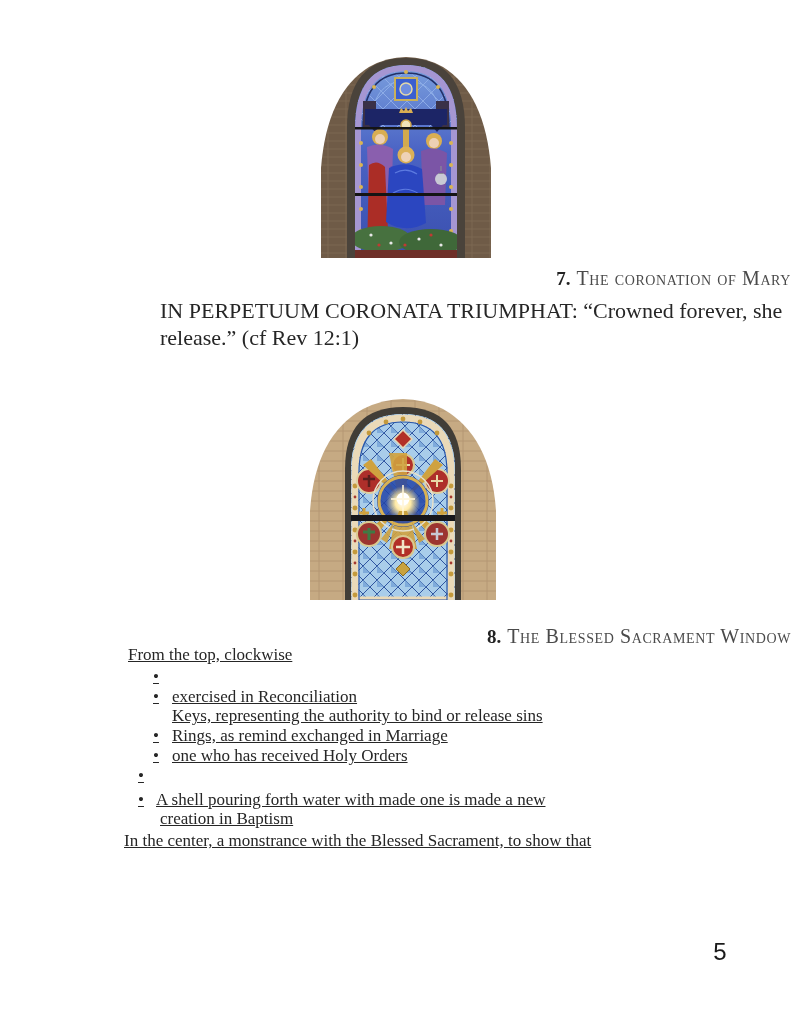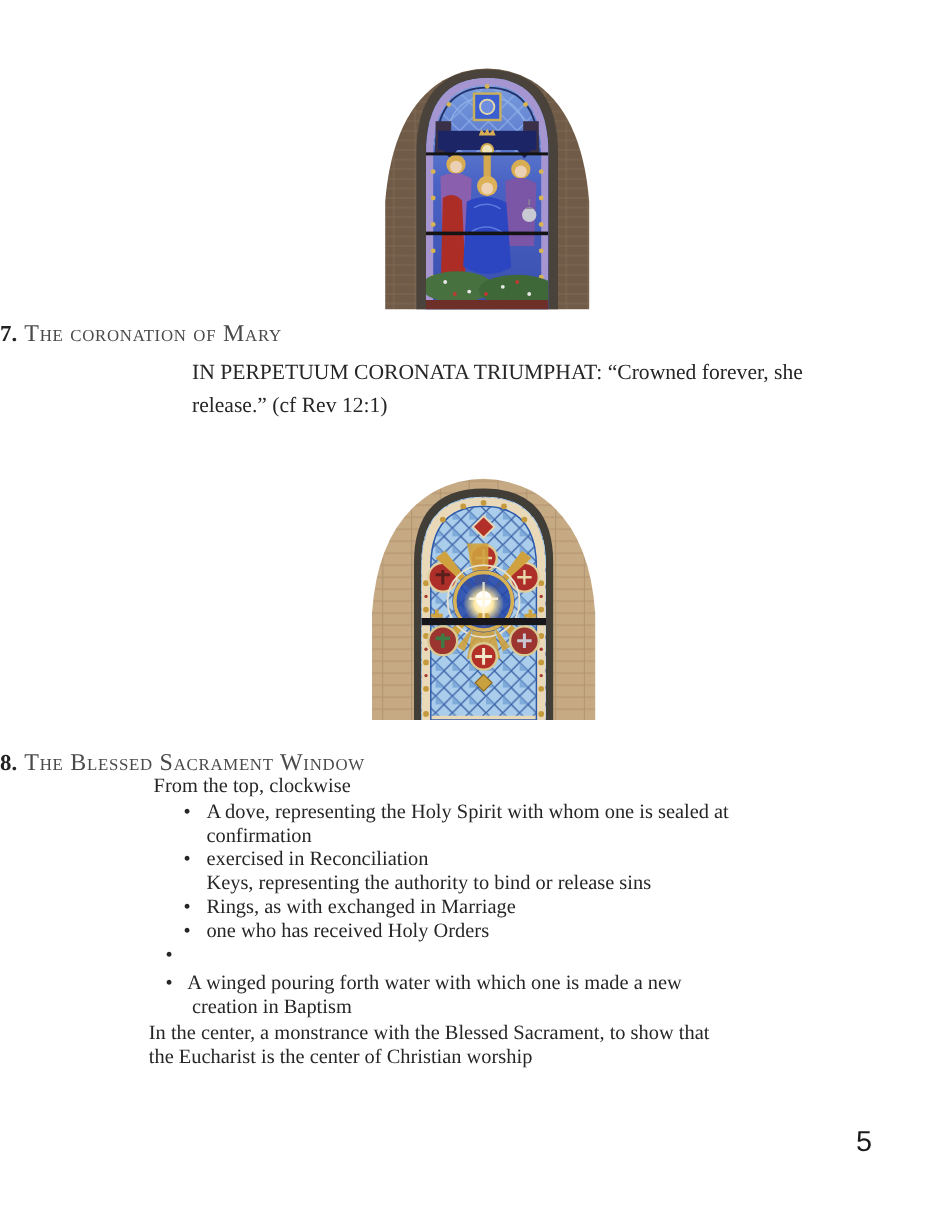--- a/index.html
+++ b/index.html
@@ -9,40 +9,40 @@
     font-family:"Liberation Serif", serif;
     color:#262626;
   }
 
   
   .photo{position:absolute;}
   .photo svg{display:block;}
 
   
   .caption{
-    position:absolute;left:0;width:791px;text-align:left;
+    position:absolute;left:0;width:791px;text-align:right;
     font-size:20px;line-height:24px;color:#4a4a4a;
     letter-spacing:0.6px;
   }
   .caption .cap-num{
     font-weight:bold;color:#222222;letter-spacing:0;
     font-variant:normal;margin-right:6px;font-size:19px;
   }
   .caption .cap-title{font-variant:small-caps;}
 
   
   .quote{
     position:absolute;left:160px;top:297px;
-    font-size:18px;line-height:27px;white-space:nowrap;
+    font-size:22px;line-height:27px;white-space:nowrap;
   }
 
   
   .listblock{
     position:absolute;left:128px;top:645px;width:600px;
-    font-size:17px;line-height:19.8px;
+    font-size:17px;line-height:19.8px;text-decoration:underline;
   }
   .intro{margin-bottom:2px;}
   .bullet{display:flex;align-items:flex-start;}
   .bullet .bm{flex:0 0 auto;text-align:left;}
   .b14{padding-left:25px;}
   .b14 .bm{width:19px;}
   .b56{padding-left:10px;}
   .b56 .bm{width:18px;}
   .b5 .l1{margin-left:-26px;}
   .b6{margin-top:4px;}
@@ -286,59 +286,54 @@
 
 <div class="caption" style="top:624px;">
   <span class="cap-num">8.</span><span class="cap-title">The Blessed Sacrament Window</span>
 </div>
 
 <div class="listblock">
   <div class="intro line">From the top, clockwise</div>
 
   <div class="bullet b14">
     <span class="bm">•</span>
-    <div class="bt">
-      <div class="line">A dove, representing the Holy Spirit with whom one is sealed at</div>
-      <div class="line">confirmation</div>
-    </div>
   </div>
 
   <div class="bullet b14">
     <span class="bm">•</span>
     <div class="bt">
       <div class="line">exercised in Reconciliation</div>
       <div class="line">Keys, representing the authority to bind or release sins</div>
     </div>
   </div>
 
   <div class="bullet b14">
     <span class="bm">•</span>
     <div class="bt">
-      <div class="line">Rings, as with exchanged in Marriage</div>
+      <div class="line">Rings, as remind exchanged in Marriage</div>
     </div>
   </div>
 
   <div class="bullet b14">
     <span class="bm">•</span>
     <div class="bt">
       <div class="line">one who has received Holy Orders</div>
     </div>
   </div>
 
   <div class="bullet b56 b5">
     <span class="bm">•</span>
   </div>
 
   <div class="bullet b56 b6">
     <span class="bm">•</span>
     <div class="bt">
-      <div class="line">A winged pouring forth water with which one is made a new</div>
+      <div class="line">A shell pouring forth water with made one is made a new</div>
       <div class="line l1">creation in Baptism</div>
     </div>
   </div>
 
   <div class="closing">
     <div class="line">In the center, a monstrance with the Blessed Sacrament, to show that</div>
-    <div class="line">the Eucharist is the center of Christian worship</div>
   </div>
 </div>
 
 <div class="page-num">5</div>
 
 </body></html>

